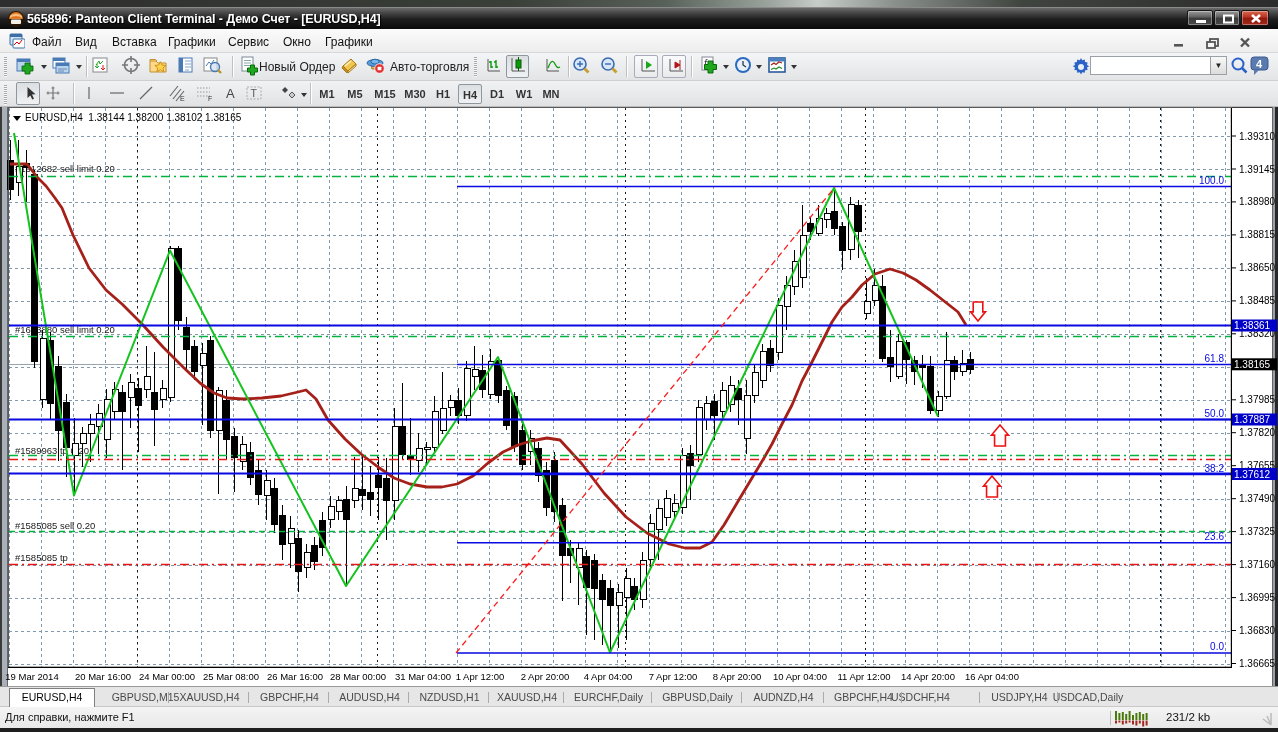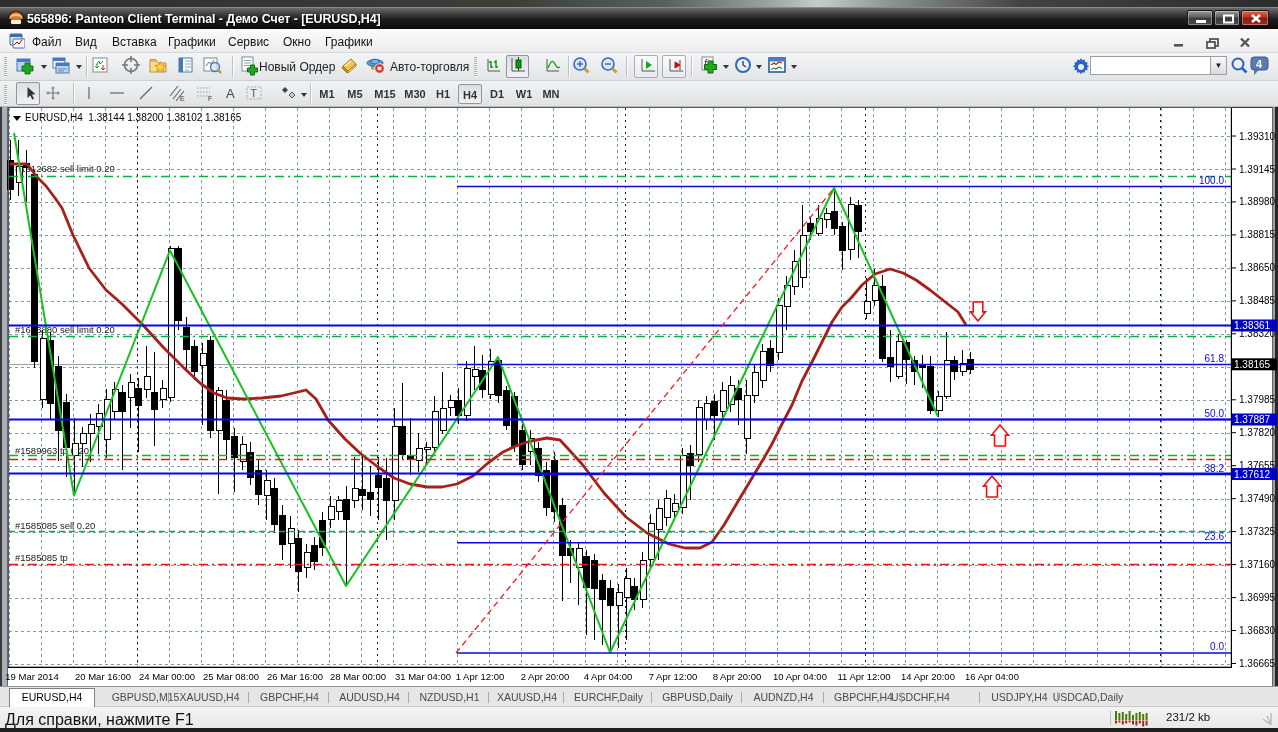--- a/index.html
+++ b/index.html
@@ -27,21 +27,21 @@
 
 #searchbox { position:absolute; left:1090px; top:3px; width:121px; height:19px; background:#fff; border:1px solid #9aa0a6; }
 #drop { position:absolute; left:1211px; top:3px; width:16px; height:19px; background:linear-gradient(#f8f8f8,#dcdcdc); border:1px solid #9aa0a6; border-left:none; font-size:8px; color:#222; text-align:center; line-height:18px; }
 #chartarea { left:0; top:107px; }
 
 #tabs { left:0; top:686px; width:1278px; height:20px; background:#e6e6e6; border-top:1px solid #999; }
 .tab { position:absolute; top:2px; height:18px; font-size:10.5px; color:#4a4a4a; line-height:17px; text-align:center; }
 .tabactive { background:#fff; border:1px solid #808080; border-bottom:none; color:#000; top:1px; height:19px; z-index:2; }
 .tabsep { position:absolute; top:5px; width:1px; height:11px; background:#aaa; }
 #status { left:0; top:706px; width:1278px; height:22px; background:linear-gradient(#f4f4f4,#e8e8e8); border-top:1px solid #c8c8c8; }
-#status .lt { position:absolute; left:5px; top:4px; font-size:16px; color:#111; }
+#status .lt { position:absolute; left:5px; top:4px; font-size:11px; color:#111; }
 #status .rt { position:absolute; left:1166px; top:4px; font-size:11.5px; color:#111; }
 #winborder { left:0; top:728px; width:1278px; height:4px; background:#1e1e1e; }
 .edgeL { left:0; top:107px; width:8px; height:621px; background:linear-gradient(90deg,#3a3a3a 0 2px,#a9b0b8 2px 7px,#62666a 7px 8px); }
 .edgeR { left:1272px; top:107px; width:6px; height:621px; background:linear-gradient(90deg,#62666a 0 1px,#9aa0a6 1px 3px,#26282a 3px 6px); }
 </style></head>
 <body>
 <div class="abs" id="topstrip"></div>
 <div class="abs" id="title">
   <svg class="abs" style="left:7px;top:2px" width="18" height="18">
     <circle cx="9" cy="9" r="8" fill="#2a1608"></circle>

